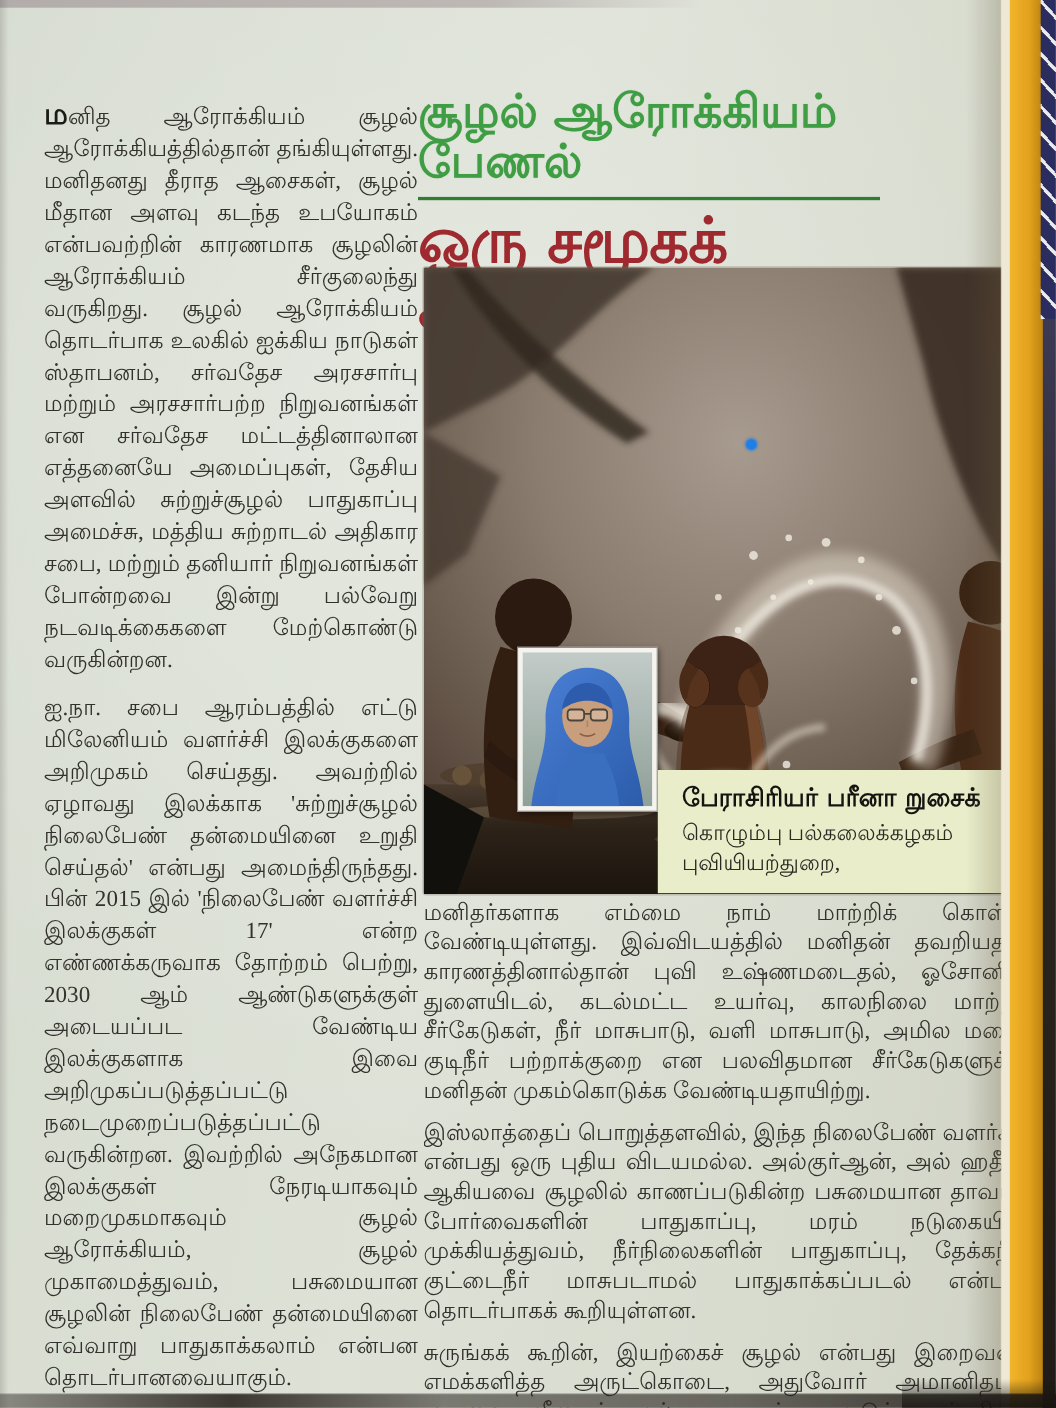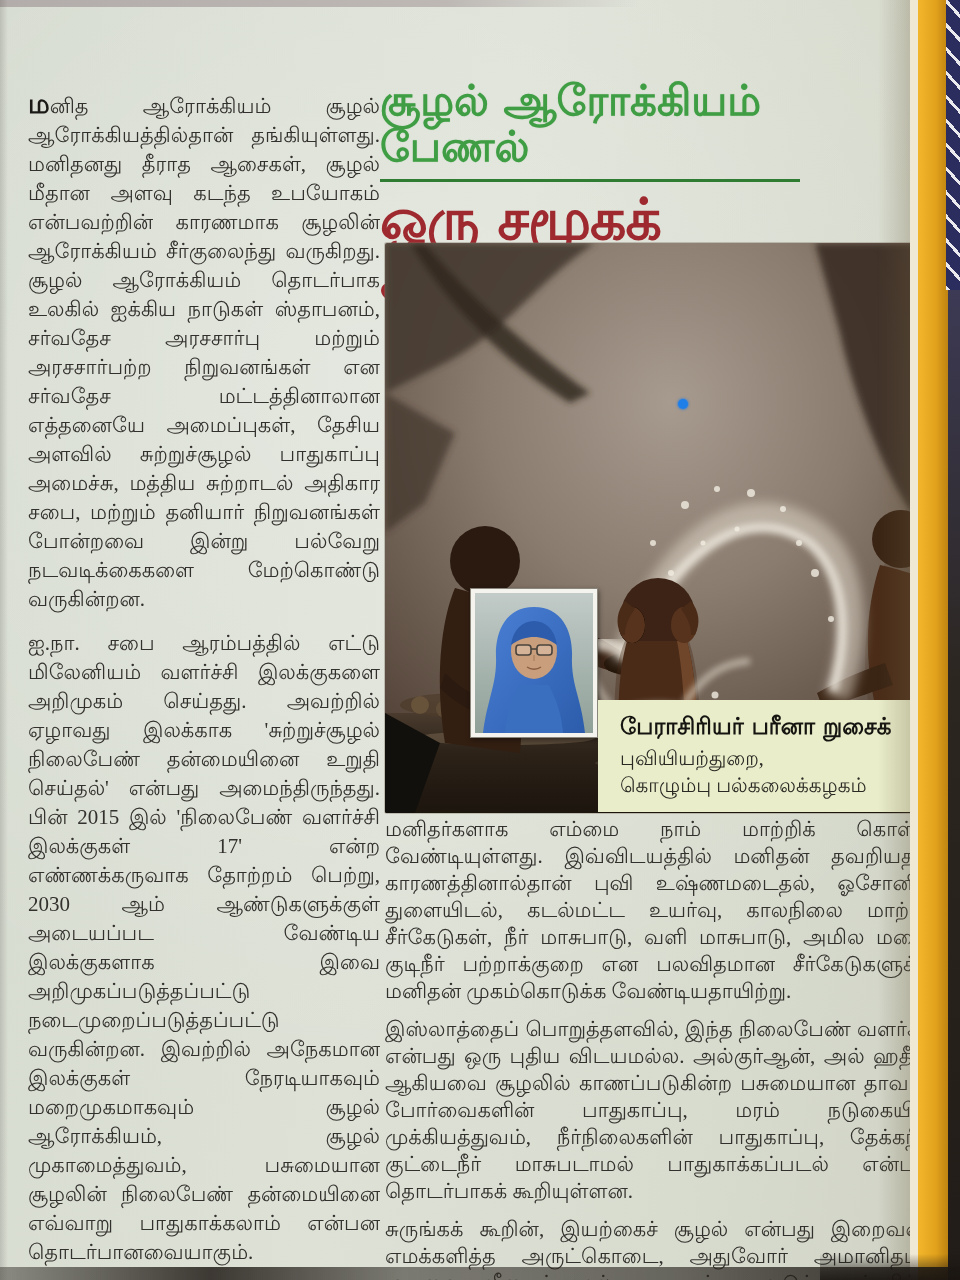--- a/index.html
+++ b/index.html
@@ -47,21 +47,21 @@
     font-family:"DejaVu Sans","Liberation Sans",sans-serif;
     font-size:57px;font-weight:700;color:#9e2a30;line-height:1.05;margin-top:8px;
     letter-spacing:-1px;
   }
 
   
   .left-col{
     position:absolute;left:28px;top:90px;width:352px;
     font-size:21px;line-height:29px;color:#33312d;text-align:justify;
   }
-  .left-col p{margin:0 0 15px 0;}
+  .left-col p{margin:0 0 15px 12px;}
   .lead-char{font-weight:bold;font-size:27px;color:#1c1a17;}
   .right-col{
     position:absolute;left:385px;top:816px;width:550px;
     font-size:21px;line-height:27px;color:#33312d;text-align:justify;
   }
   .right-col p{margin:0 0 11px 0;}
   .end-mark{float:right;font-size:15px;color:#1c1a17;margin-top:6px;}
 
   
   .photo{
@@ -244,22 +244,22 @@
         <rect x="62" y="52" width="15" height="10" rx="3"></rect>
         <line x1="56" y1="56" x2="62" y2="56"></line>
       </g>
       <path d="M52,74 C56,77 62,77 66,74" stroke="#8a5f43" stroke-width="1.5" fill="none"></path>
       <line x1="59" y1="62" x2="59" y2="68" stroke="#b08662" stroke-width="1.5"></line>
     </svg>
   </div>
 
   <div class="caption-box">
     <div class="caption-name">பேராசிரியர் பரீனா றுசைக்</div>
+    <div class="caption-line">கொழும்பு பல்கலைக்கழகம்</div>
     <div class="caption-line">புவியியற்துறை,</div>
-    <div class="caption-line">கொழும்பு பல்கலைக்கழகம்</div>
   </div>
 
   <div class="right-col">
     <p>மனிதர்களாக எம்மை நாம் மாற்றிக் கொள்ள வேண்டியுள்ளது. இவ்விடயத்தில் மனிதன் தவறியதன் காரணத்தினால்தான் புவி உஷ்ணமடைதல், ஓசோனில் துளையிடல், கடல்மட்ட உயர்வு, காலநிலை மாற்றச் சீர்கேடுகள், நீர் மாசுபாடு, வளி மாசுபாடு, அமில மழை, குடிநீர் பற்றாக்குறை என பலவிதமான சீர்கேடுகளுக்கு மனிதன் முகம்கொடுக்க வேண்டியதாயிற்று.</p>
     <p>இஸ்லாத்தைப் பொறுத்தளவில், இந்த நிலைபேண் வளர்ச்சி என்பது ஒரு புதிய விடயமல்ல. அல்குர்ஆன், அல் ஹதீஸ் ஆகியவை சூழலில் காணப்படுகின்ற பசுமையான தாவரப் போர்வைகளின் பாதுகாப்பு, மரம் நடுகையின் முக்கியத்துவம், நீர்நிலைகளின் பாதுகாப்பு, தேக்கநீர், குட்டைநீர் மாசுபடாமல் பாதுகாக்கப்படல் என்பன தொடர்பாகக் கூறியுள்ளன.</p>
     <p><span class="end-mark">■</span><span>சுருங்கக் கூறின், இயற்கைச் சூழல் என்பது இறைவன் எமக்களித்த அருட்கொடை, அதுவோர் அமானிதம். அதனை வீணாக்காமல் பாதுகாத்து, அடுத்த சந்ததிக்கு கையளிப்பது எமது சமய, சமூகக் கடமையாகும்.</span></p>
   </div>
 
   <div class="page-curl-shade"></div>
   <div class="edge-sliver"></div>

